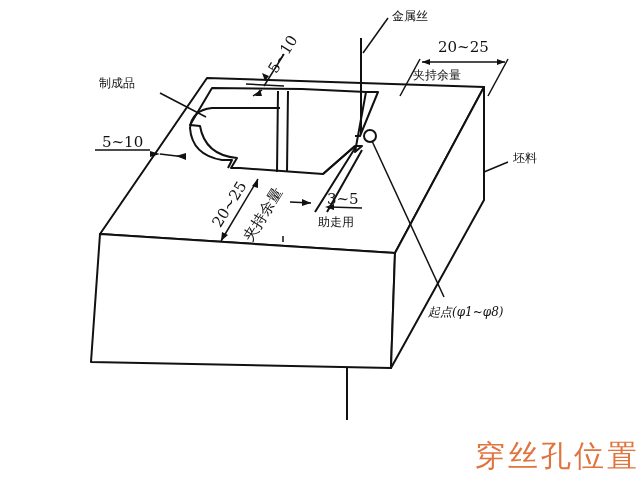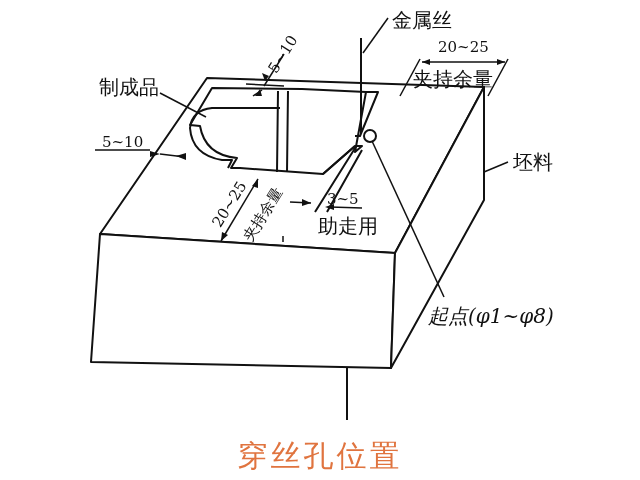--- a/index.html
+++ b/index.html
@@ -1,20 +1,20 @@
 <!DOCTYPE html>
 <html><head>
 <meta charset="utf-8">
 <style>
   html, body { margin: 0; padding: 0; background: #ffffff; }
   body { width: 640px; height: 480px; position: relative; overflow: hidden; font-family: "DejaVu Serif", serif; }
   #canvas { position: absolute; left: 0; top: 0; }
-  .lbl { position: absolute; color: #111; font-family: "DejaVu Serif", serif; font-size: 20px; white-space: nowrap; line-height: 1; }
+  .lbl { position: absolute; color: #111; font-family: "DejaVu Serif", serif; font-size: 12px; white-space: nowrap; line-height: 1; }
   .dim { font-size: 15px; }
-  .caption { position: absolute; left: 0; width: 640px; top: 436px; text-align: center; color: #e0743f; font-family: "DejaVu Sans", sans-serif; font-size: 30px; letter-spacing: 3px; }
+  .caption { position: absolute; left: 0; width: 640px; top: 436px; text-align: right; color: #e0743f; font-family: "DejaVu Sans", sans-serif; font-size: 30px; letter-spacing: 3px; }
   .rot { transform-origin: left top; }
 </style>
 </head>
 <body>
 
 <svg id="canvas" width="640" height="480" viewBox="0 0 640 480">
   <g stroke="#111" stroke-width="2" fill="none" stroke-linejoin="round">
 
     <polygon points="207,78 484,87 395,253 100,234" fill="#fff"></polygon>
 

